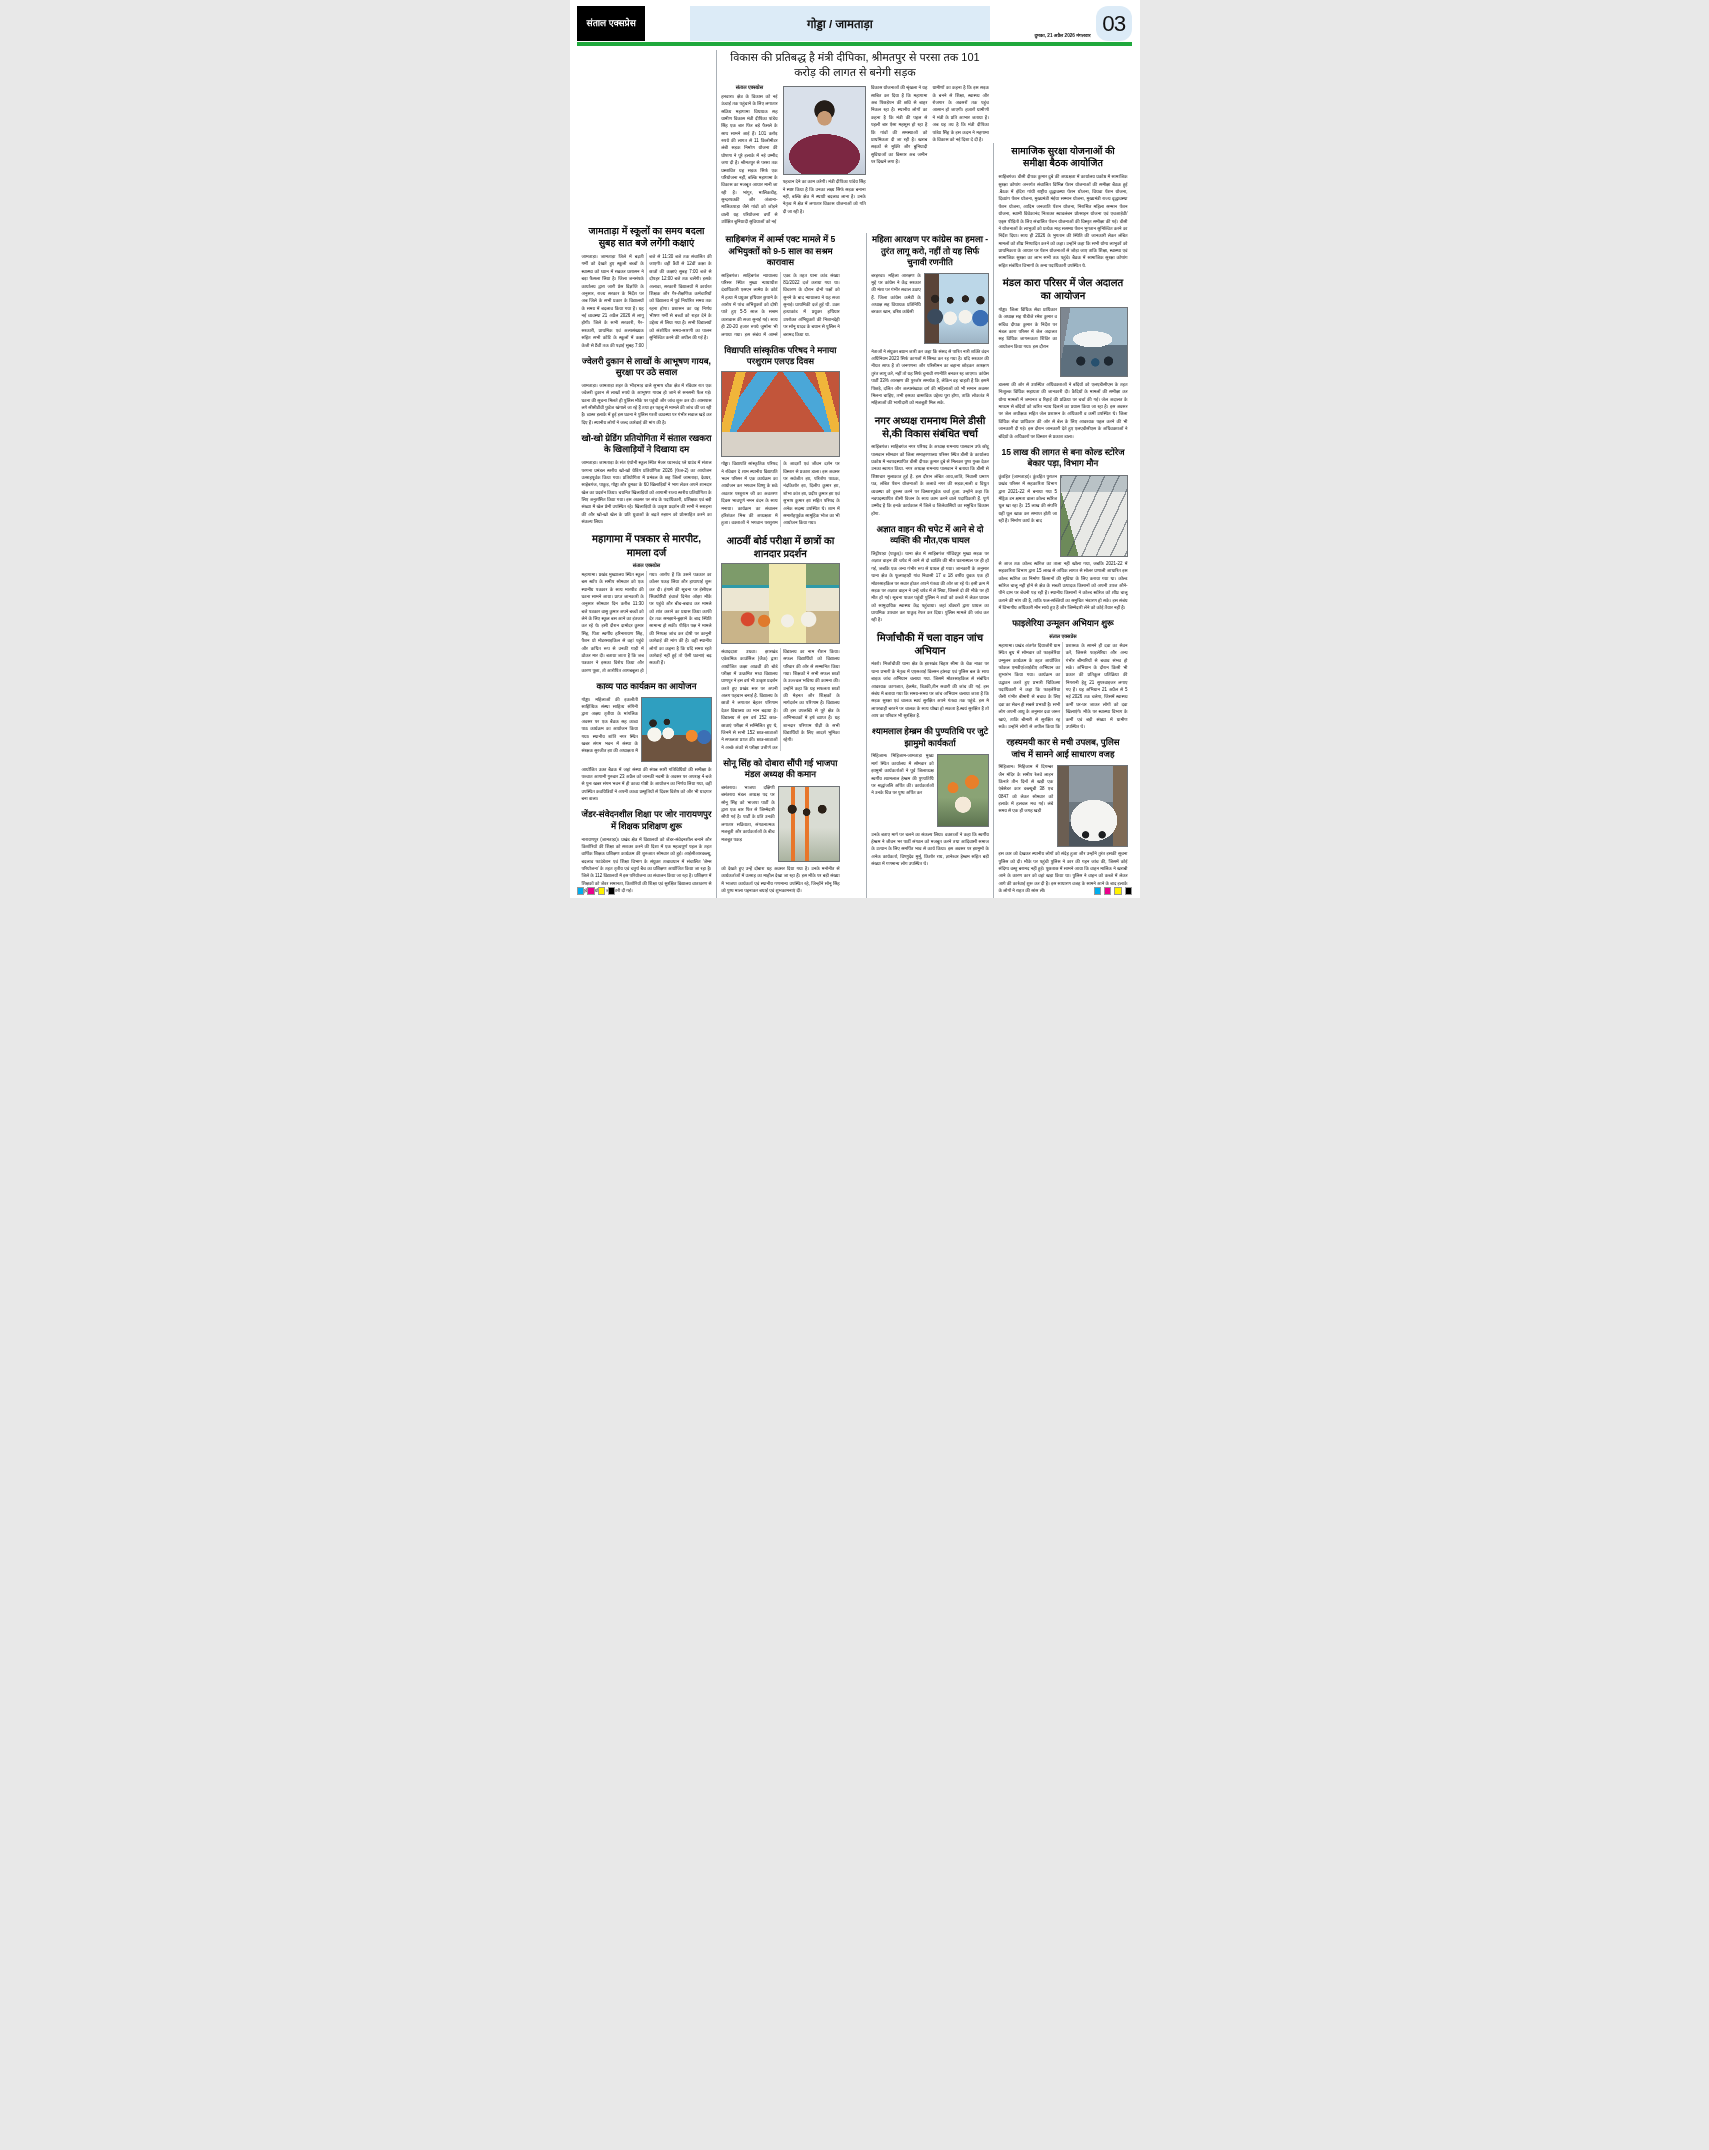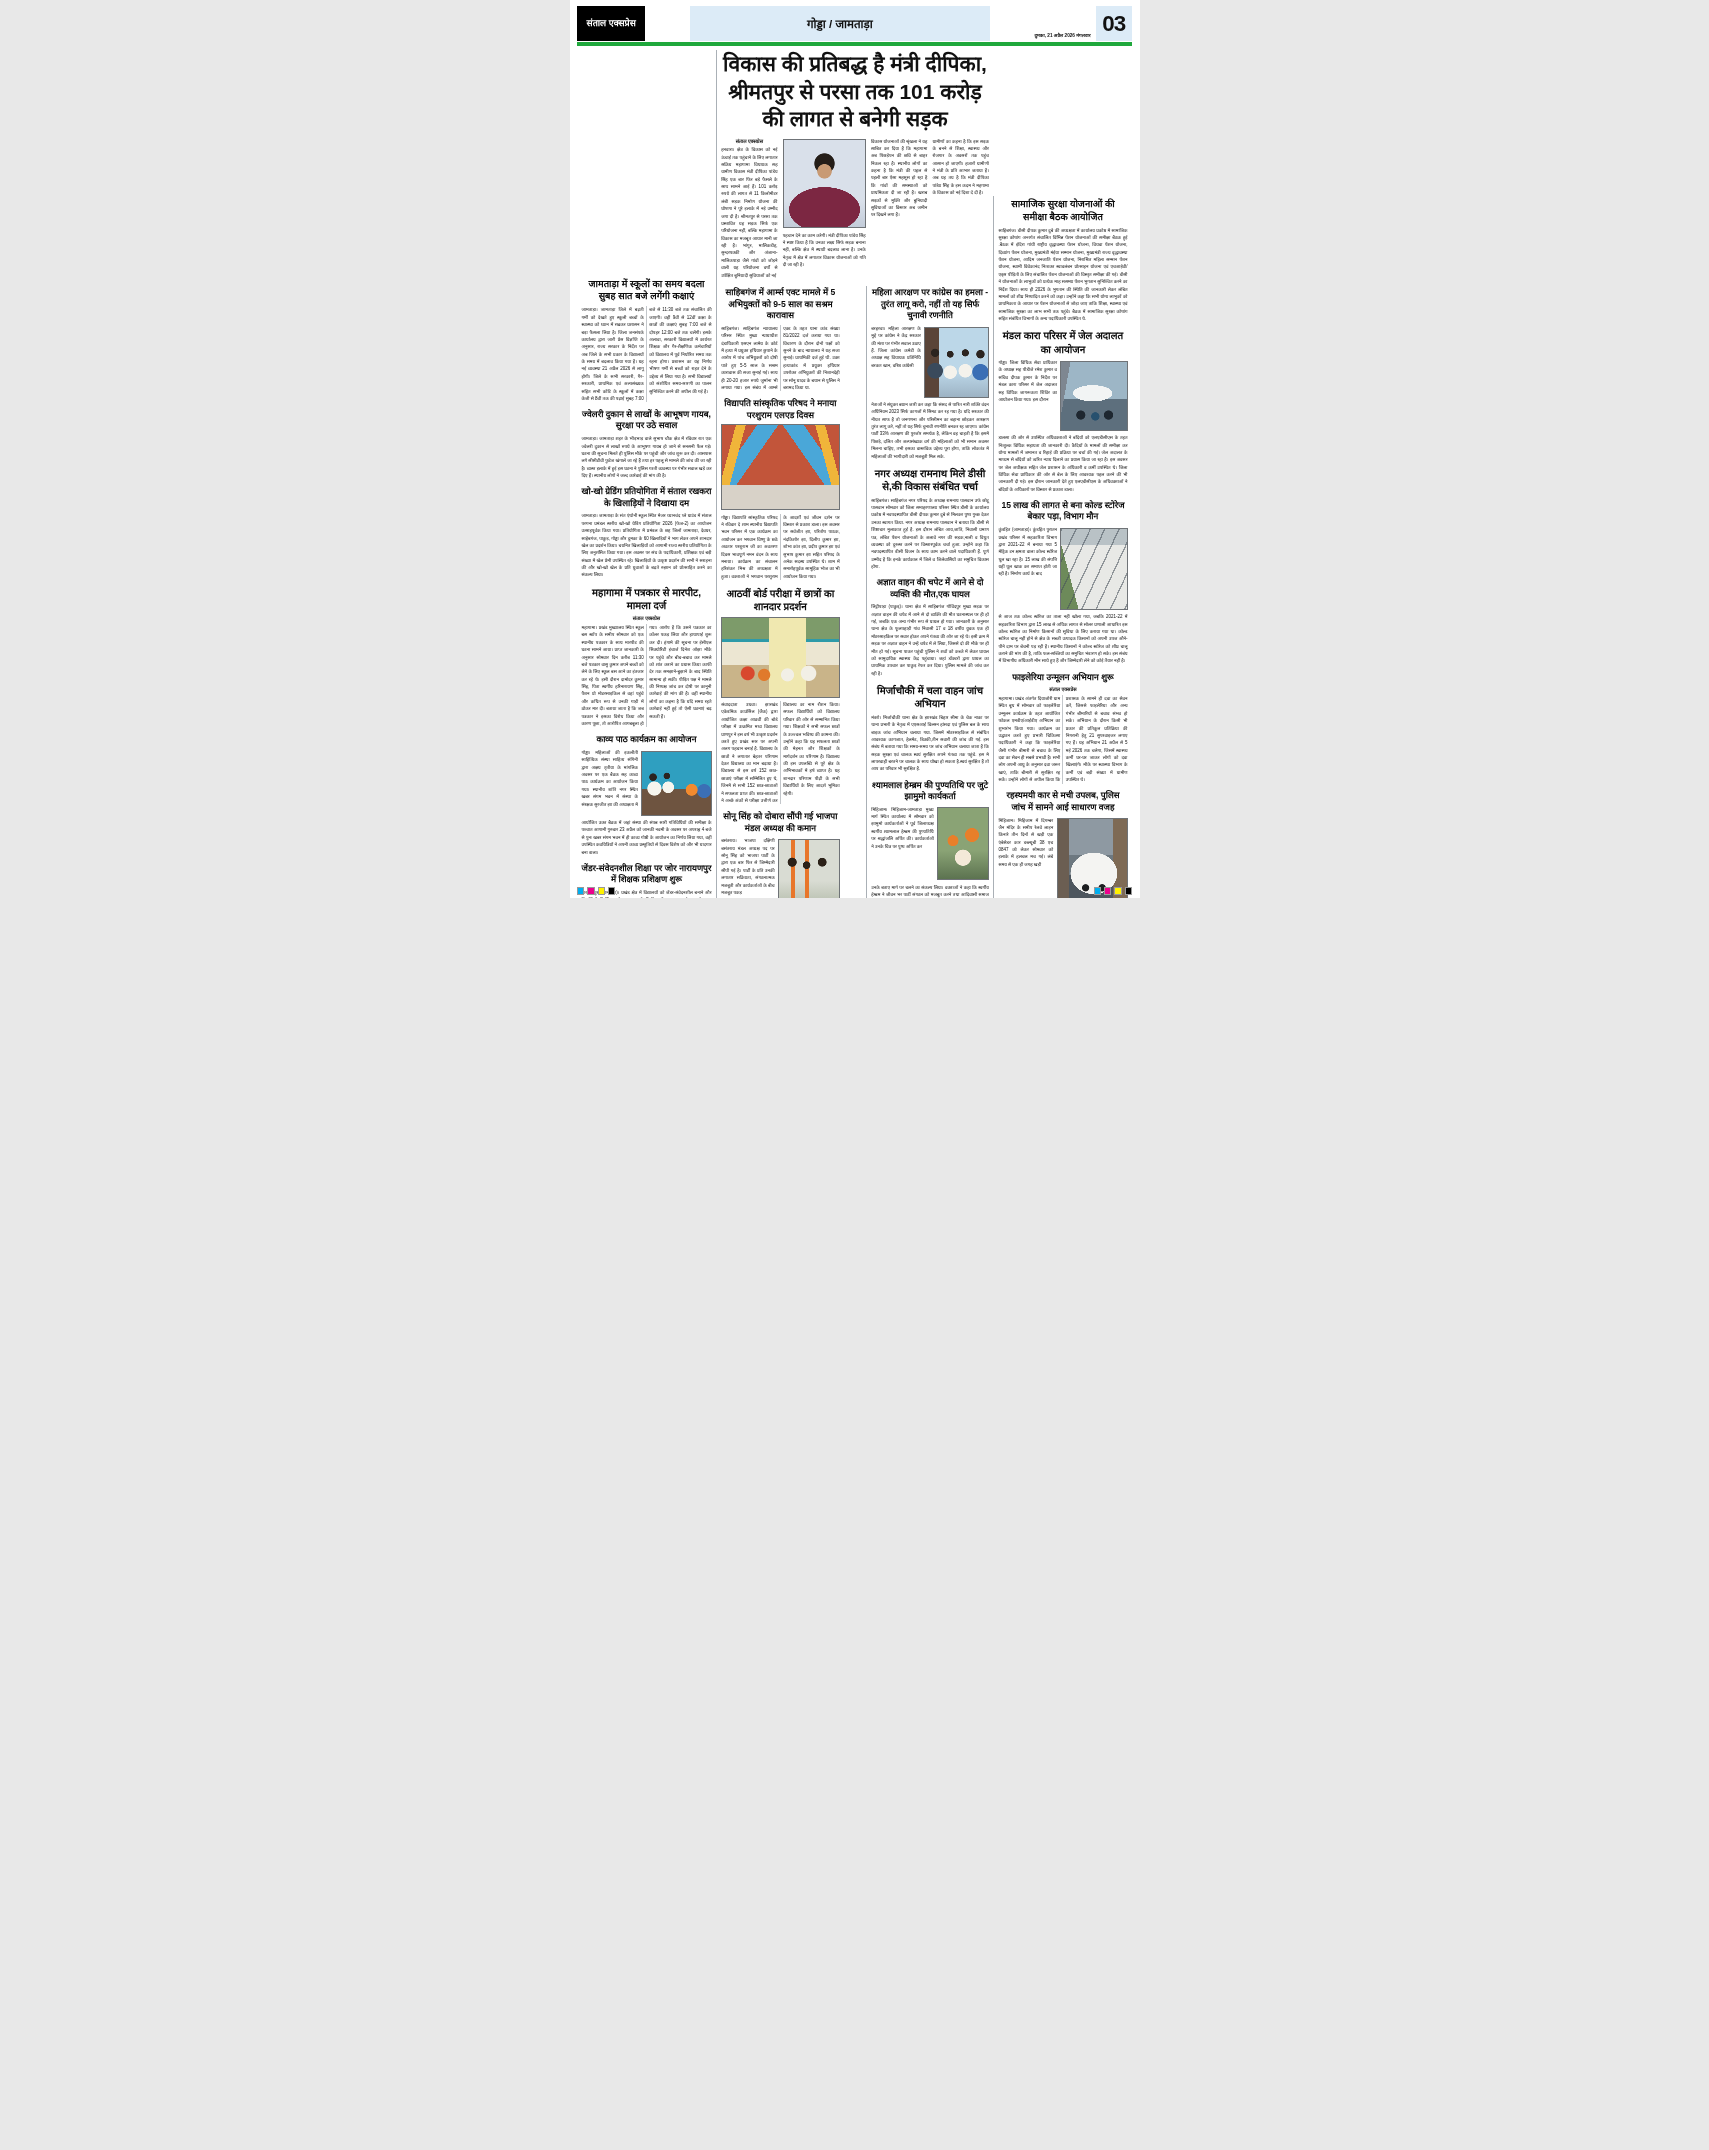--- a/index.html
+++ b/index.html
@@ -9,40 +9,40 @@
   
   .masthead{display:flex;align-items:stretch;height:35px;}
   .brand{background:#000;color:#fff;width:68px;display:flex;align-items:center;justify-content:center;
          font-size:9px;font-weight:bold;text-align:center;line-height:1.2;}
   .mast-mid{flex:1;display:flex;justify-content:center;align-items:stretch;padding:0 6.9px;}
   .edition-band{width:80%;background:var(--band,#dcebf7);display:flex;align-items:center;justify-content:center;
                 font-size:11.6px;font-weight:bold;}
   .mast-right{display:flex;align-items:stretch;gap:5.2px;}
   .dateline{align-self:flex-end;font-size:4.7px;font-weight:bold;padding-bottom:3.4px;white-space:nowrap;}
   .pagenum{width:36px;background:var(--band,#dcebf7);display:flex;align-items:center;justify-content:center;
-           font-size:22.4px;font-weight:bold;letter-spacing:-0.9px;}
+           font-size:22.4px;font-weight:normal;letter-spacing:-0.9px;border-radius:12px;}
   .green-bar{height:3.9px;background:var(--accent,#1fa83c);margin:1.3px 0 4.3px;}
   
   .content{display:flex;align-items:flex-end;}
   .col{box-sizing:border-box;padding:0 4.3px;}
   .col + .col{border-left:0.4px solid #aab0b6;}
   .col-left{width:25%;}
   .col-center{width:50%;padding:0;}
   .col-right{width:25%;}
   .center-pad{padding:0 4.3px;}
   .center-split{display:flex;align-items:stretch;margin-top:2.6px;}
   .half{width:50%;box-sizing:border-box;padding:0 4.3px;}
   .half + .half{border-left:0.4px solid #aab0b6;margin-left:22px;}
   
   .story{margin:0 0 6.9px;}
   .head{font-weight:bold;text-align:center;line-height:1.32;margin:1.7px 0 3.4px;color:#0c0c0c;}
   .h-xl{font-size:9.5px;}
   .h-lg{font-size:8.6px;}
   .h-md{font-size:10px;}
-  .main-head{font-size:21px;font-weight:bold;text-align:center;line-height:1.3;margin:0 0 5.2px;}
+  .main-head{font-size:11px;font-weight:normal;text-align:center;line-height:1.3;margin:0 0 5.2px;}
   .byline{text-align:center;font-weight:bold;font-size:5px;margin:0 0 2.6px;}
   .body{font-size:4.5px;line-height:1.64;text-align:justify;}
   .cols2{columns:2;column-gap:5.6px;column-rule:0.4px solid #c3c7cb;}
   
   .main-grid{display:flex;gap:5.2px;}
   .mg-col{flex:1 1 0;}
   .mg-photo{flex:0 0 31%;}
   
   .photo{border:0.4px solid #6f7377;margin:1.7px auto 3.4px;width:100%;box-sizing:border-box;}
   .ph-minister{height:89px;background:

